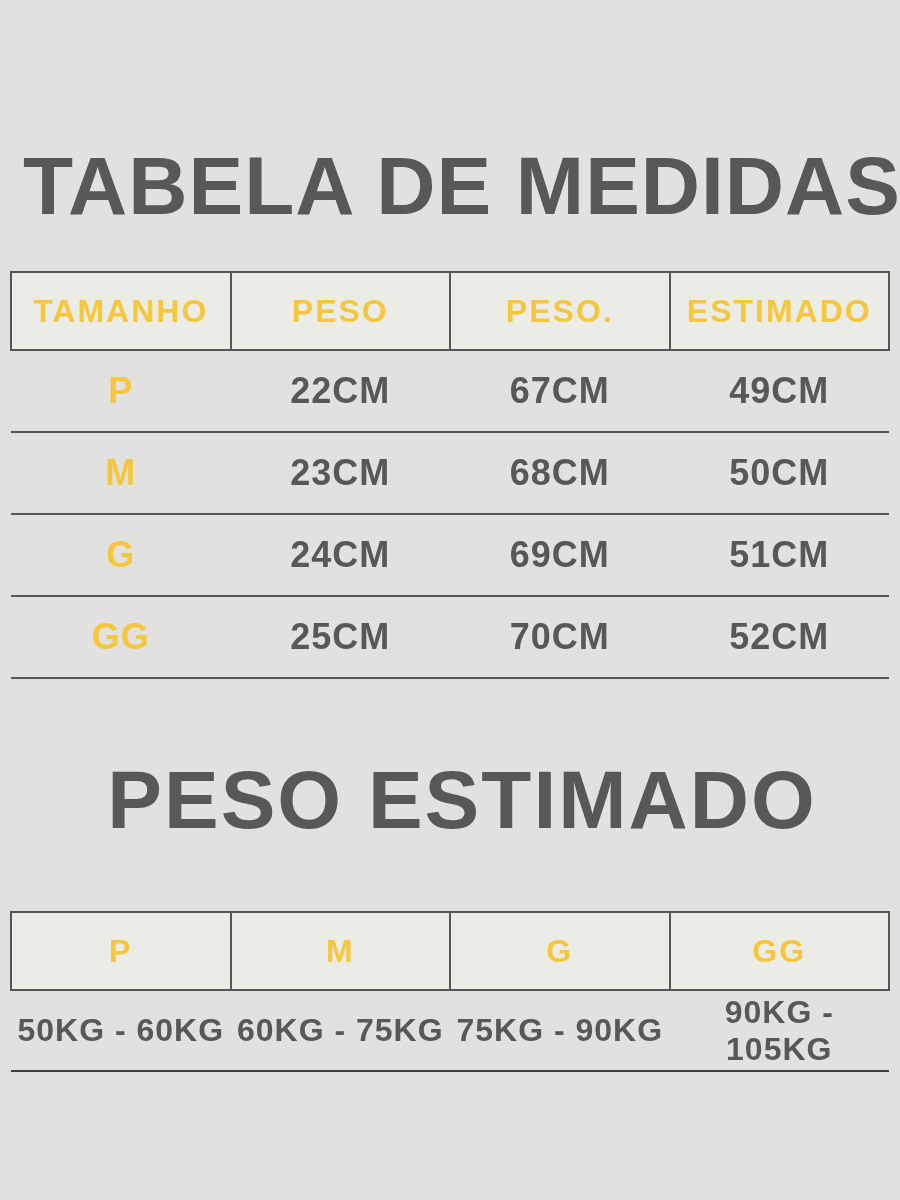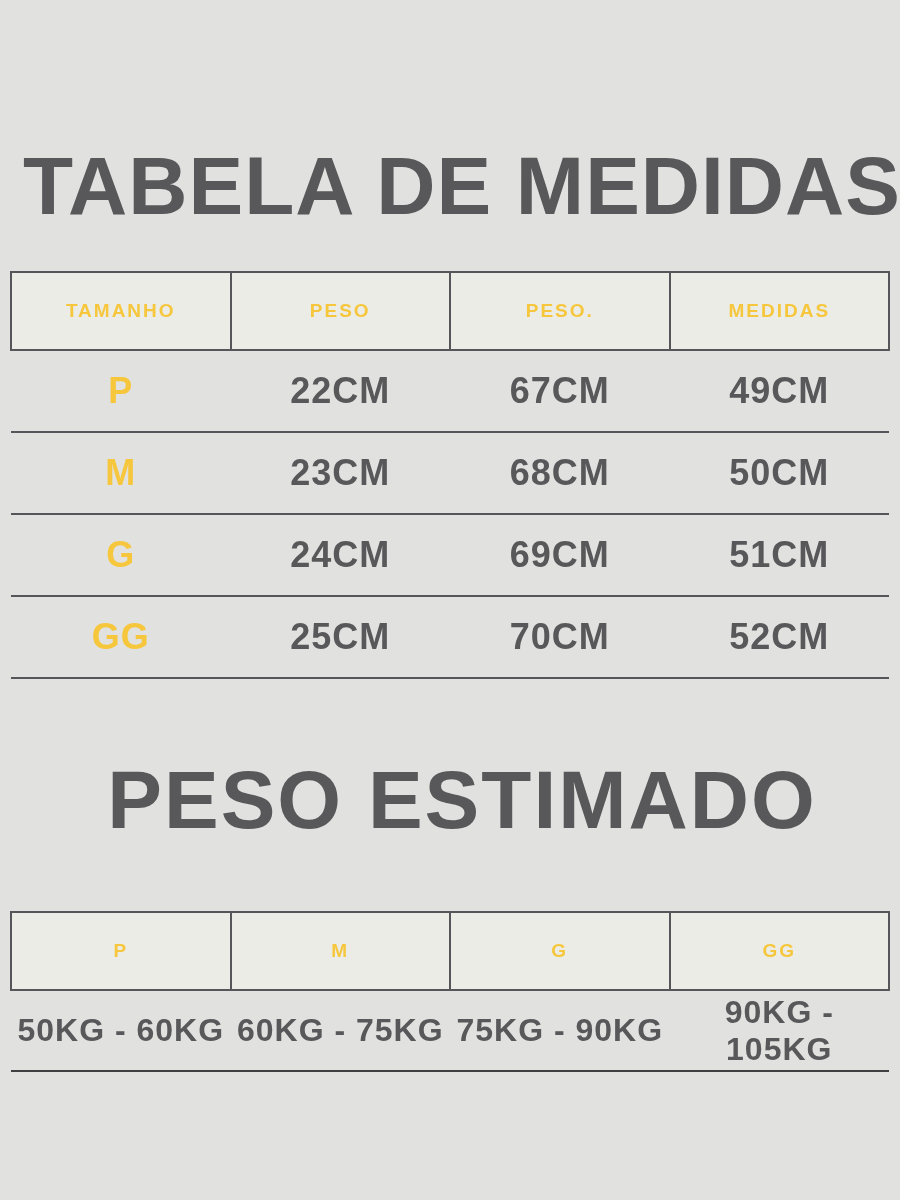--- a/index.html
+++ b/index.html
@@ -36,21 +36,21 @@
     table-layout: fixed;
   }
   #measurements-table { top: 271px; }
   #weight-table       { top: 911px; }
 
   th {
     height: 74px;
     border: 2px solid var(--border, #55555a);
     background: var(--header-cell-bg, #ecece6);
     color: var(--accent-yellow, #f6c73c);
-    font-size: 19px;
+    font-size: 32px;
     letter-spacing: 2px;
     text-align: center;
     vertical-align: middle;
   }
 
   td {
     height: 78px;
     border-bottom: 2px solid var(--border, #55555a);
     font-size: 36px;
     letter-spacing: 1px;
@@ -75,21 +75,21 @@
 <main>
 
   <h1 id="title-medidas" class="big-title">TABELA DE MEDIDAS</h1>
 
   <table id="measurements-table">
     <thead>
       <tr>
         <th>TAMANHO</th>
         <th>PESO</th>
         <th>PESO.</th>
-        <th>MEDIDAS</th>
+        <th>ESTIMADO</th>
       </tr>
     </thead>
     <tbody>
       <tr>
         <td class="size-col">P</td>
         <td>22CM</td>
         <td>67CM</td>
         <td>49CM</td>
       </tr>
       <tr>

